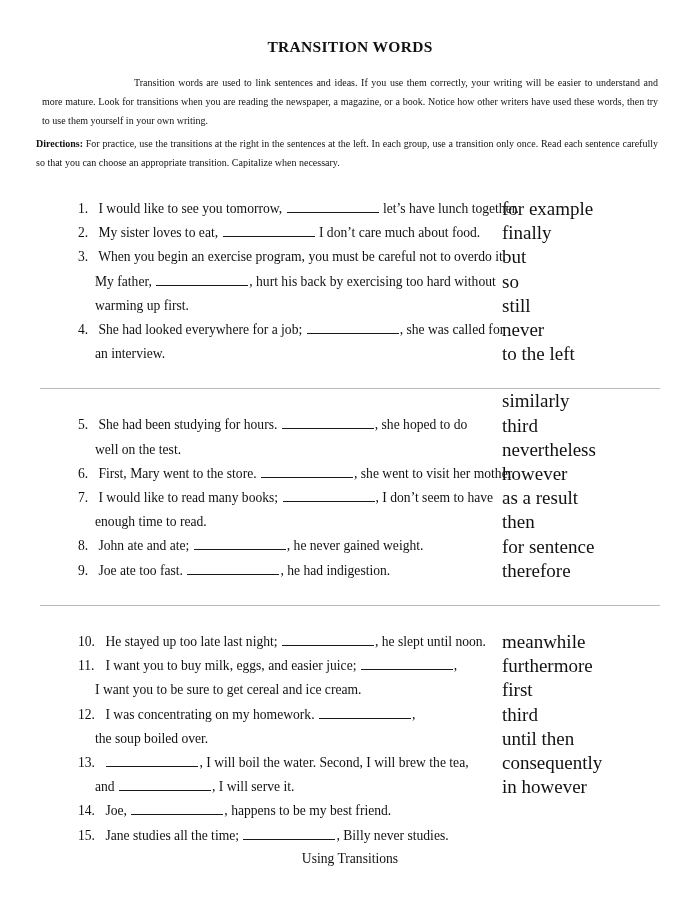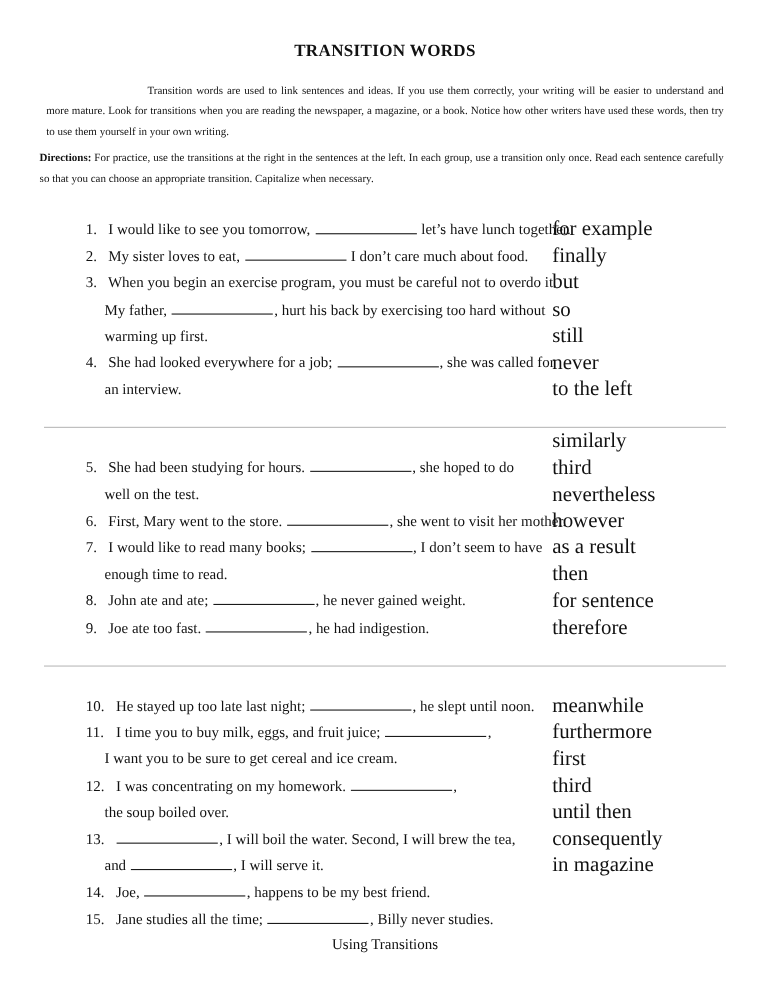--- a/index.html
+++ b/index.html
@@ -187,35 +187,35 @@
         <div class="word">for sentence</div>
         <div class="word">therefore</div>
       </div>
   </div>
 
   <hr class="divider divider-2">
 
   <div class="group g3">
     <div class="group-sentences">
         <div class="sentence-line"><span class="num wide">10.</span> <span>He stayed up too late last night;</span> <span class="blank b1"></span><span>, he slept until noon.</span></div>
-        <div class="sentence-line"><span class="num wide">11.</span> <span>I time you to buy milk, eggs, and fruit juice;</span> <span class="blank b1"></span><span>,</span></div>
+        <div class="sentence-line"><span class="num wide">11.</span> <span>I want you to buy milk, eggs, and easier juice;</span> <span class="blank b1"></span><span>,</span></div>
         <div class="sentence-line cont"><span>I want you to be sure to get cereal and ice cream.</span></div>
         <div class="sentence-line"><span class="num wide">12.</span> <span>I was concentrating on my homework.</span> <span class="blank b1"></span><span>,</span></div>
         <div class="sentence-line cont"><span>the soup boiled over.</span></div>
         <div class="sentence-line"><span class="num wide">13.</span> <span class="blank b1"></span><span>, I will boil the water. Second, I will brew the tea,</span></div>
         <div class="sentence-line cont"><span>and</span> <span class="blank b1"></span><span>, I will serve it.</span></div>
         <div class="sentence-line"><span class="num wide">14.</span> <span>Joe,</span> <span class="blank b1"></span><span>, happens to be my best friend.</span></div>
         <div class="sentence-line"><span class="num wide">15.</span> <span>Jane studies all the time;</span> <span class="blank b1"></span><span>, Billy never studies.</span></div>
       </div>
     <div class="group-words">
         <div class="word">meanwhile</div>
         <div class="word">furthermore</div>
         <div class="word">first</div>
         <div class="word">third</div>
         <div class="word">until then</div>
         <div class="word">consequently</div>
-        <div class="word">in magazine</div>
+        <div class="word">in however</div>
       </div>
   </div>
 
   <div class="footer">Using Transitions</div>
 
 </div>
 
 </body></html>

